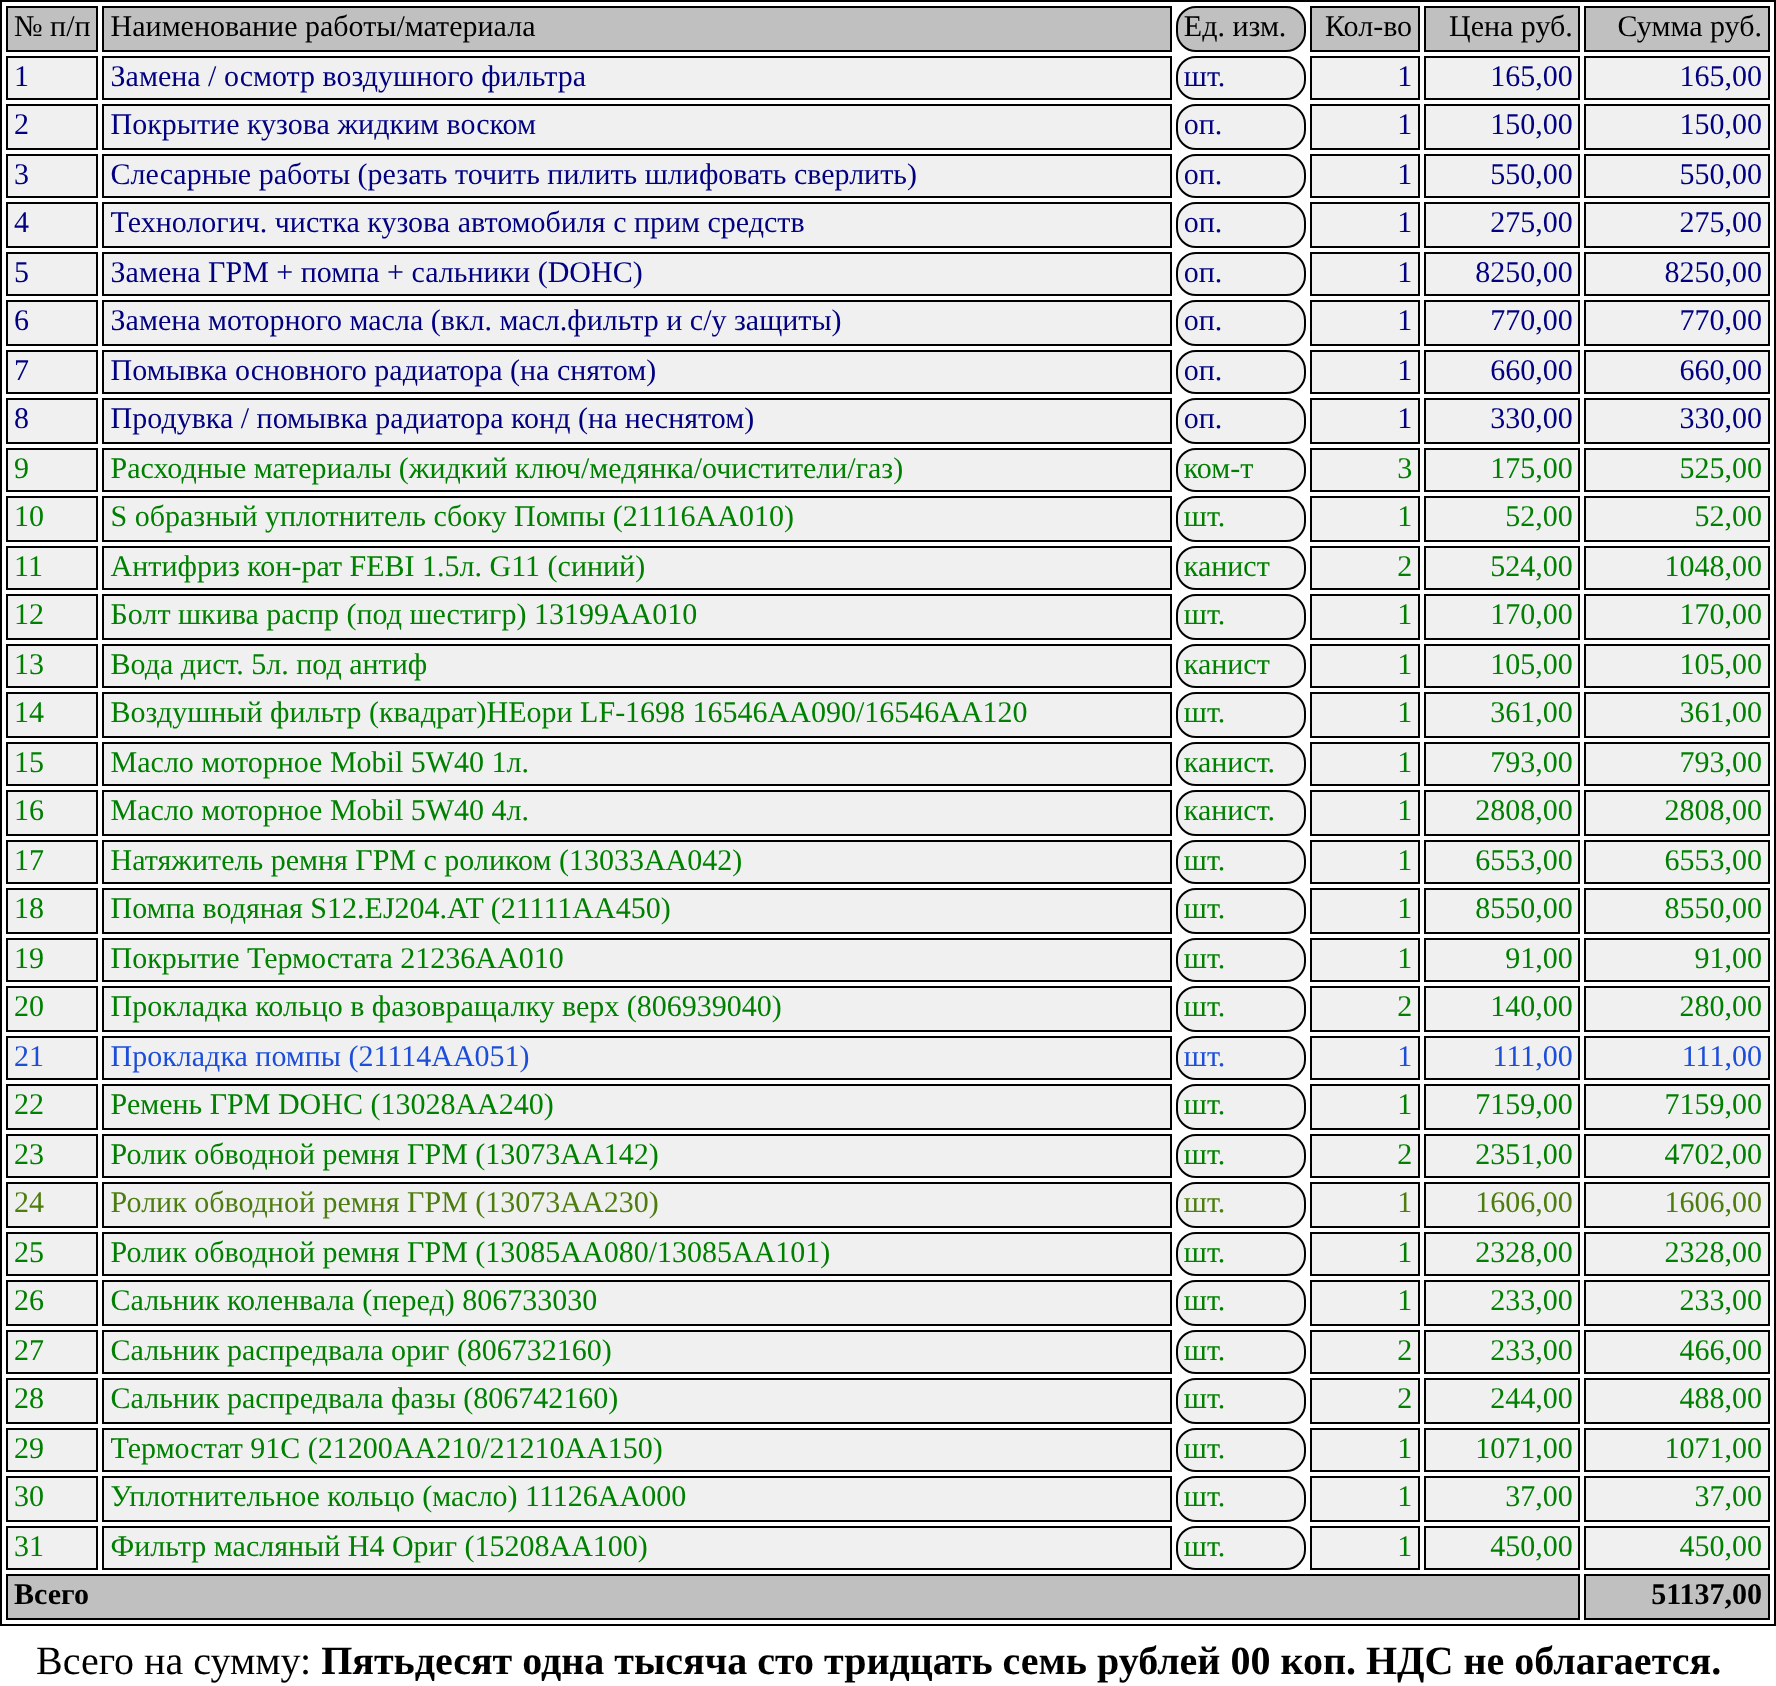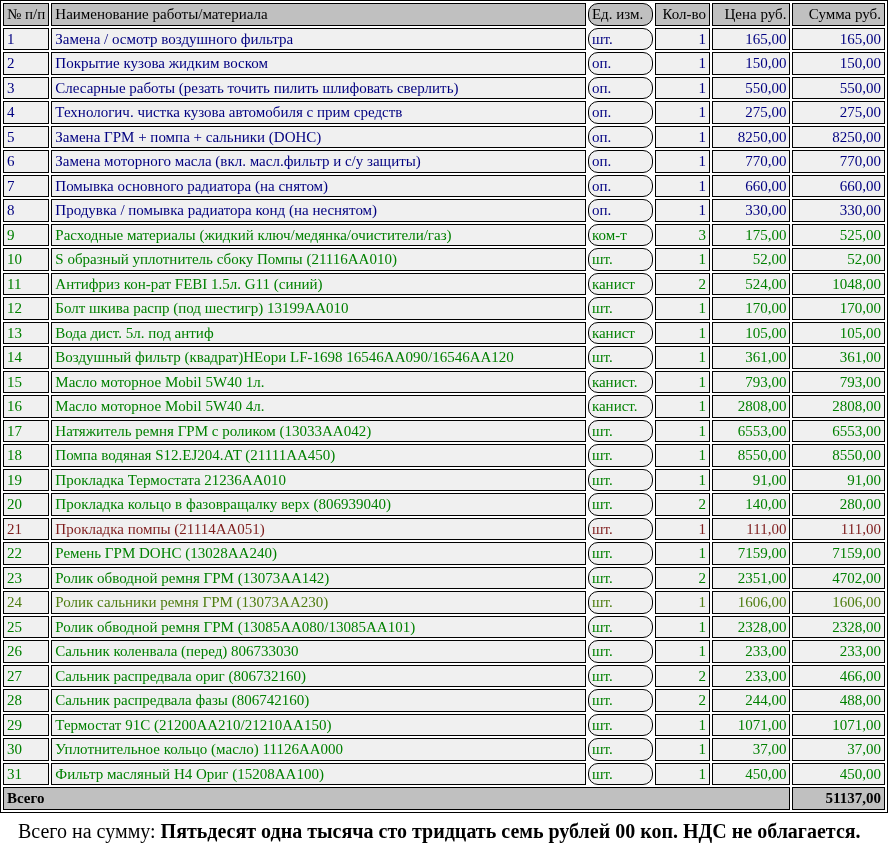--- a/index.html
+++ b/index.html
@@ -222,35 +222,35 @@
         <tr style="color: rgb(0, 128, 0);">
     <td class="c-num">18</td>
     <td class="c-name">Помпа водяная S12.EJ204.AT (21111АА450)</td>
     <td class="c-unit">шт.</td>
     <td class="c-qty">1</td>
     <td class="c-price">8550,00</td>
     <td class="c-sum">8550,00</td>
   </tr>
         <tr style="color: rgb(0, 128, 0);">
     <td class="c-num">19</td>
-    <td class="c-name">Прокладка Термостата 21236АА010</td>
+    <td class="c-name">Покрытие Термостата 21236АА010</td>
     <td class="c-unit">шт.</td>
     <td class="c-qty">1</td>
     <td class="c-price">91,00</td>
     <td class="c-sum">91,00</td>
   </tr>
         <tr style="color: rgb(0, 128, 0);">
     <td class="c-num">20</td>
     <td class="c-name">Прокладка кольцо в фазовращалку верх (806939040)</td>
     <td class="c-unit">шт.</td>
     <td class="c-qty">2</td>
     <td class="c-price">140,00</td>
     <td class="c-sum">280,00</td>
   </tr>
-        <tr style="color: #7f1d1d;">
+        <tr style="color: #1d4ed8;">
     <td class="c-num">21</td>
     <td class="c-name">Прокладка помпы (21114АА051)</td>
     <td class="c-unit">шт.</td>
     <td class="c-qty">1</td>
     <td class="c-price">111,00</td>
     <td class="c-sum">111,00</td>
   </tr>
         <tr style="color: rgb(0, 128, 0);">
     <td class="c-num">22</td>
     <td class="c-name">Ремень ГРМ DOHC (13028АА240)</td>
@@ -262,21 +262,21 @@
         <tr style="color: rgb(0, 128, 0);">
     <td class="c-num">23</td>
     <td class="c-name">Ролик обводной ремня ГРМ (13073АА142)</td>
     <td class="c-unit">шт.</td>
     <td class="c-qty">2</td>
     <td class="c-price">2351,00</td>
     <td class="c-sum">4702,00</td>
   </tr>
         <tr style="color: #4d7c0f; padding-left: 48px;">
     <td class="c-num">24</td>
-    <td class="c-name">Ролик сальники ремня ГРМ (13073АА230)</td>
+    <td class="c-name">Ролик обводной ремня ГРМ (13073АА230)</td>
     <td class="c-unit">шт.</td>
     <td class="c-qty">1</td>
     <td class="c-price">1606,00</td>
     <td class="c-sum">1606,00</td>
   </tr>
         <tr style="color: rgb(0, 128, 0);">
     <td class="c-num">25</td>
     <td class="c-name">Ролик обводной ремня ГРМ (13085АА080/13085АА101)</td>
     <td class="c-unit">шт.</td>
     <td class="c-qty">1</td>

